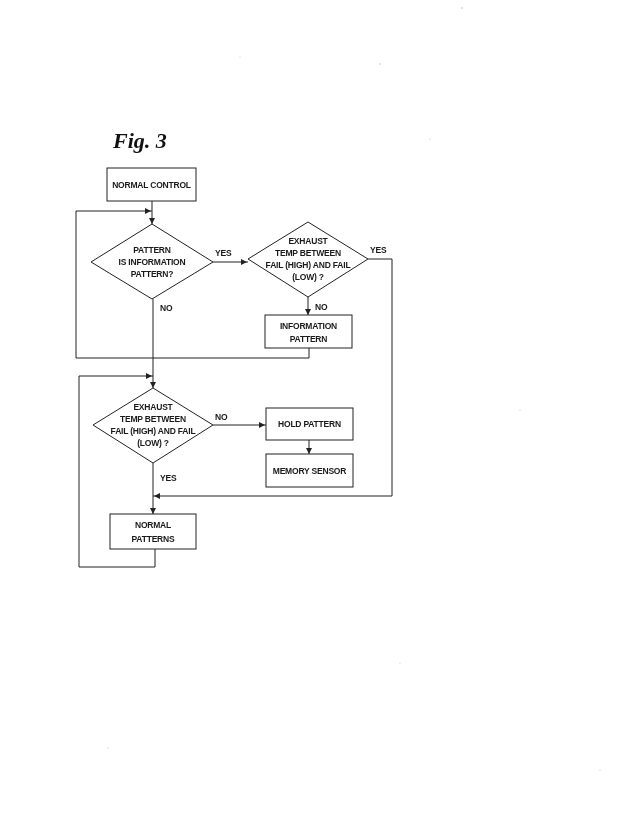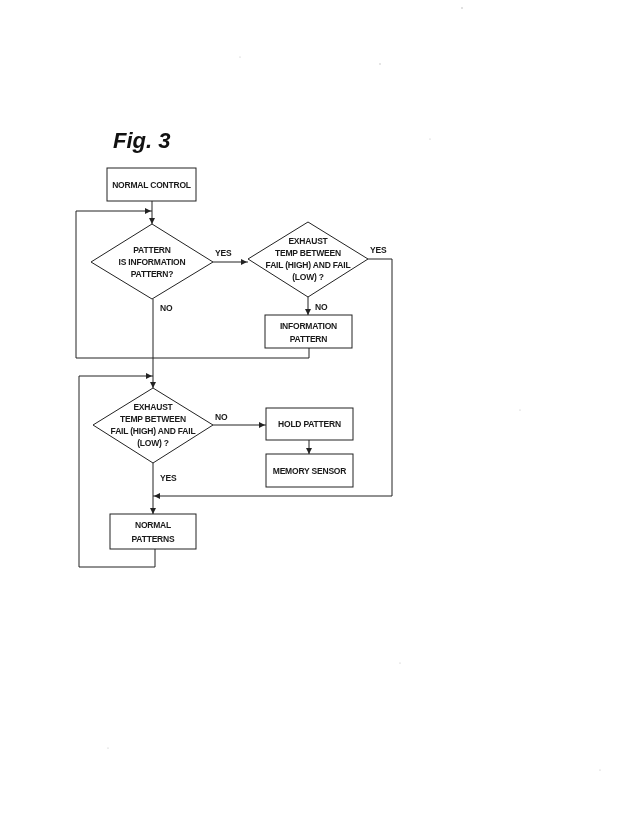--- a/index.html
+++ b/index.html
@@ -1,19 +1,19 @@
 <!DOCTYPE html>
 <html><head>
   <meta charset="utf-8">
   <style>
     html, body { margin: 0; padding: 0; background: #ffffff; }
     body { width: 627px; height: 814px; position: relative; overflow: hidden; font-family: "Liberation Sans", sans-serif; }
     #fig-title {
       position: absolute; left: 113px; top: 128px;
-      font-family: Liberation Sans, sans-serif; font-style: italic; font-weight: bold;
+      font-family: Liberation Serif, serif; font-style: italic; font-weight: bold;
       font-size: 22px; color: #111;
     }
     svg { position: absolute; left: 0; top: 0; }
     .lbl { font-family: "Liberation Sans", sans-serif; font-size: 8.5px; font-weight: bold; fill: #1a1a1a; letter-spacing: -0.2px; }
     .shape { fill: #fff; stroke: #222; stroke-width: 1; }
     .line { fill: none; stroke: #222; stroke-width: 1; }
     .arrow { fill: #222; }
     .speck { fill: #bbb; }
   </style>
 </head>

